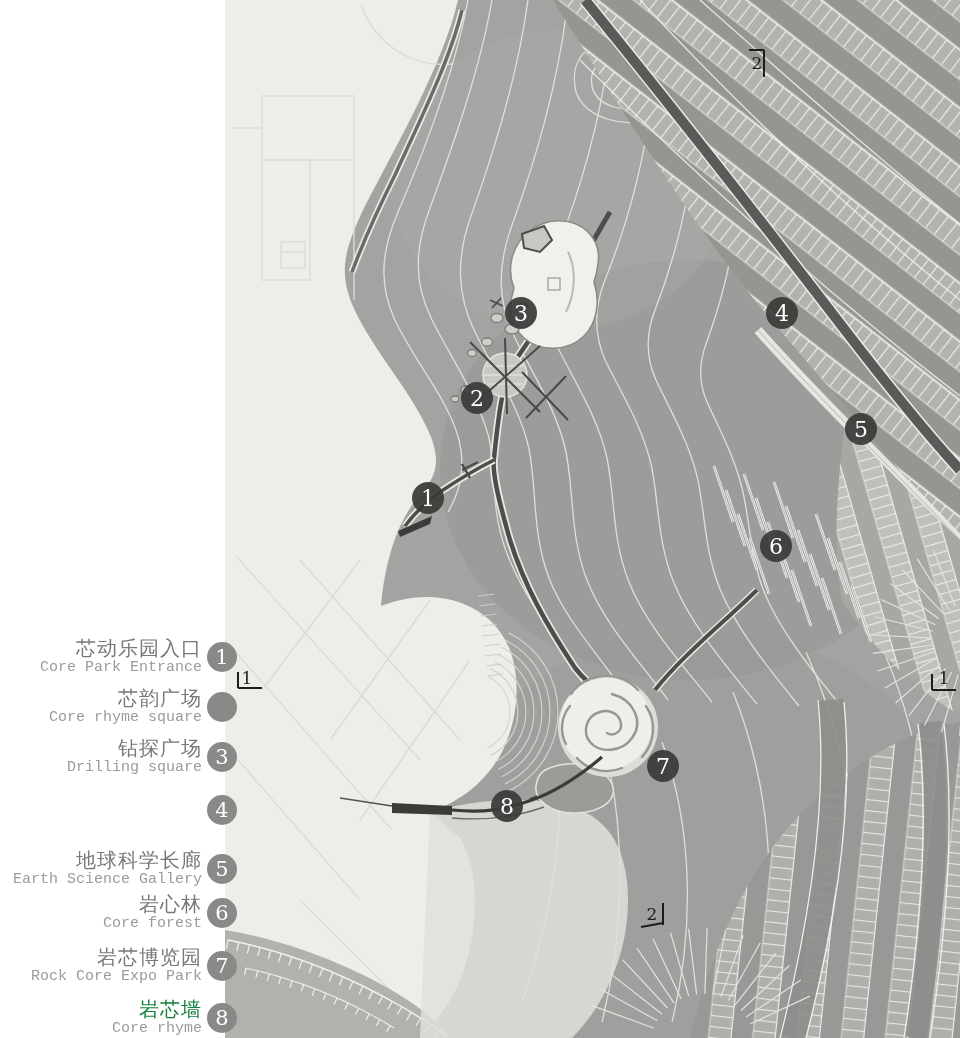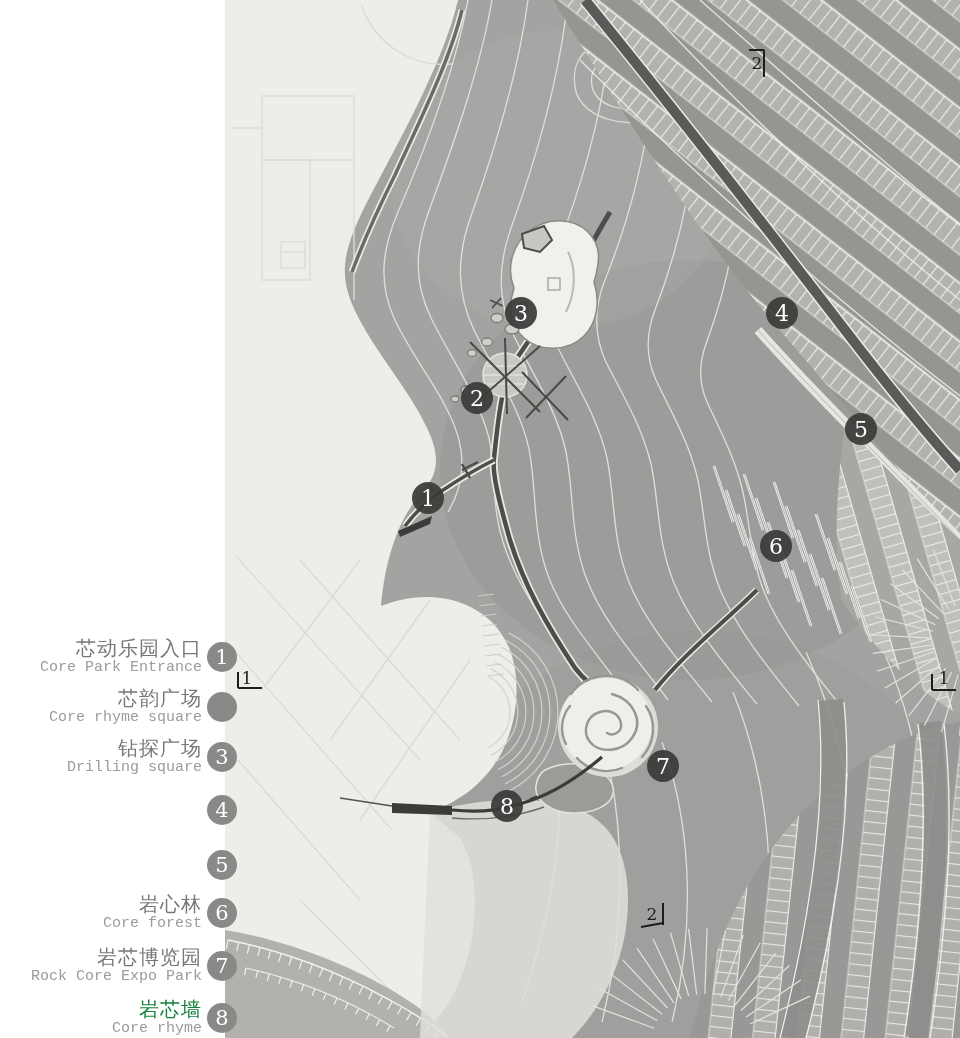--- a/index.html
+++ b/index.html
@@ -411,20 +411,24 @@
         <div class="legend-text">
           <div class="legend-zh" style="color: rgb(120, 120, 119);">钻探广场</div>
           <div class="legend-en" style="color: rgb(156, 155, 154);">Drilling square</div>
         </div>
         <div class="legend-circle" style="background: rgb(138, 137, 136); color: rgb(255, 255, 255);">3</div>
       </div>
       <div class="legend-row" style="top: 795px;">
         <div class="legend-circle" style="background: rgb(138, 137, 136); color: rgb(255, 255, 255);">4</div>
       </div>
       <div class="legend-row" style="top: 850px;">
+        <div class="legend-text">
+          <div class="legend-zh" style="color: rgb(120, 120, 119);">地球科学长廊</div>
+          <div class="legend-en" style="color: rgb(156, 155, 154);">Earth Science Gallery</div>
+        </div>
         <div class="legend-circle" style="background: rgb(138, 137, 136); color: rgb(255, 255, 255);">5</div>
       </div>
       <div class="legend-row" style="top: 894px;">
         <div class="legend-text">
           <div class="legend-zh" style="color: rgb(120, 120, 119);">岩心林</div>
           <div class="legend-en" style="color: rgb(156, 155, 154);">Core forest</div>
         </div>
         <div class="legend-circle" style="background: rgb(138, 137, 136); color: rgb(255, 255, 255);">6</div>
       </div>
       <div class="legend-row" style="top: 947px;">

